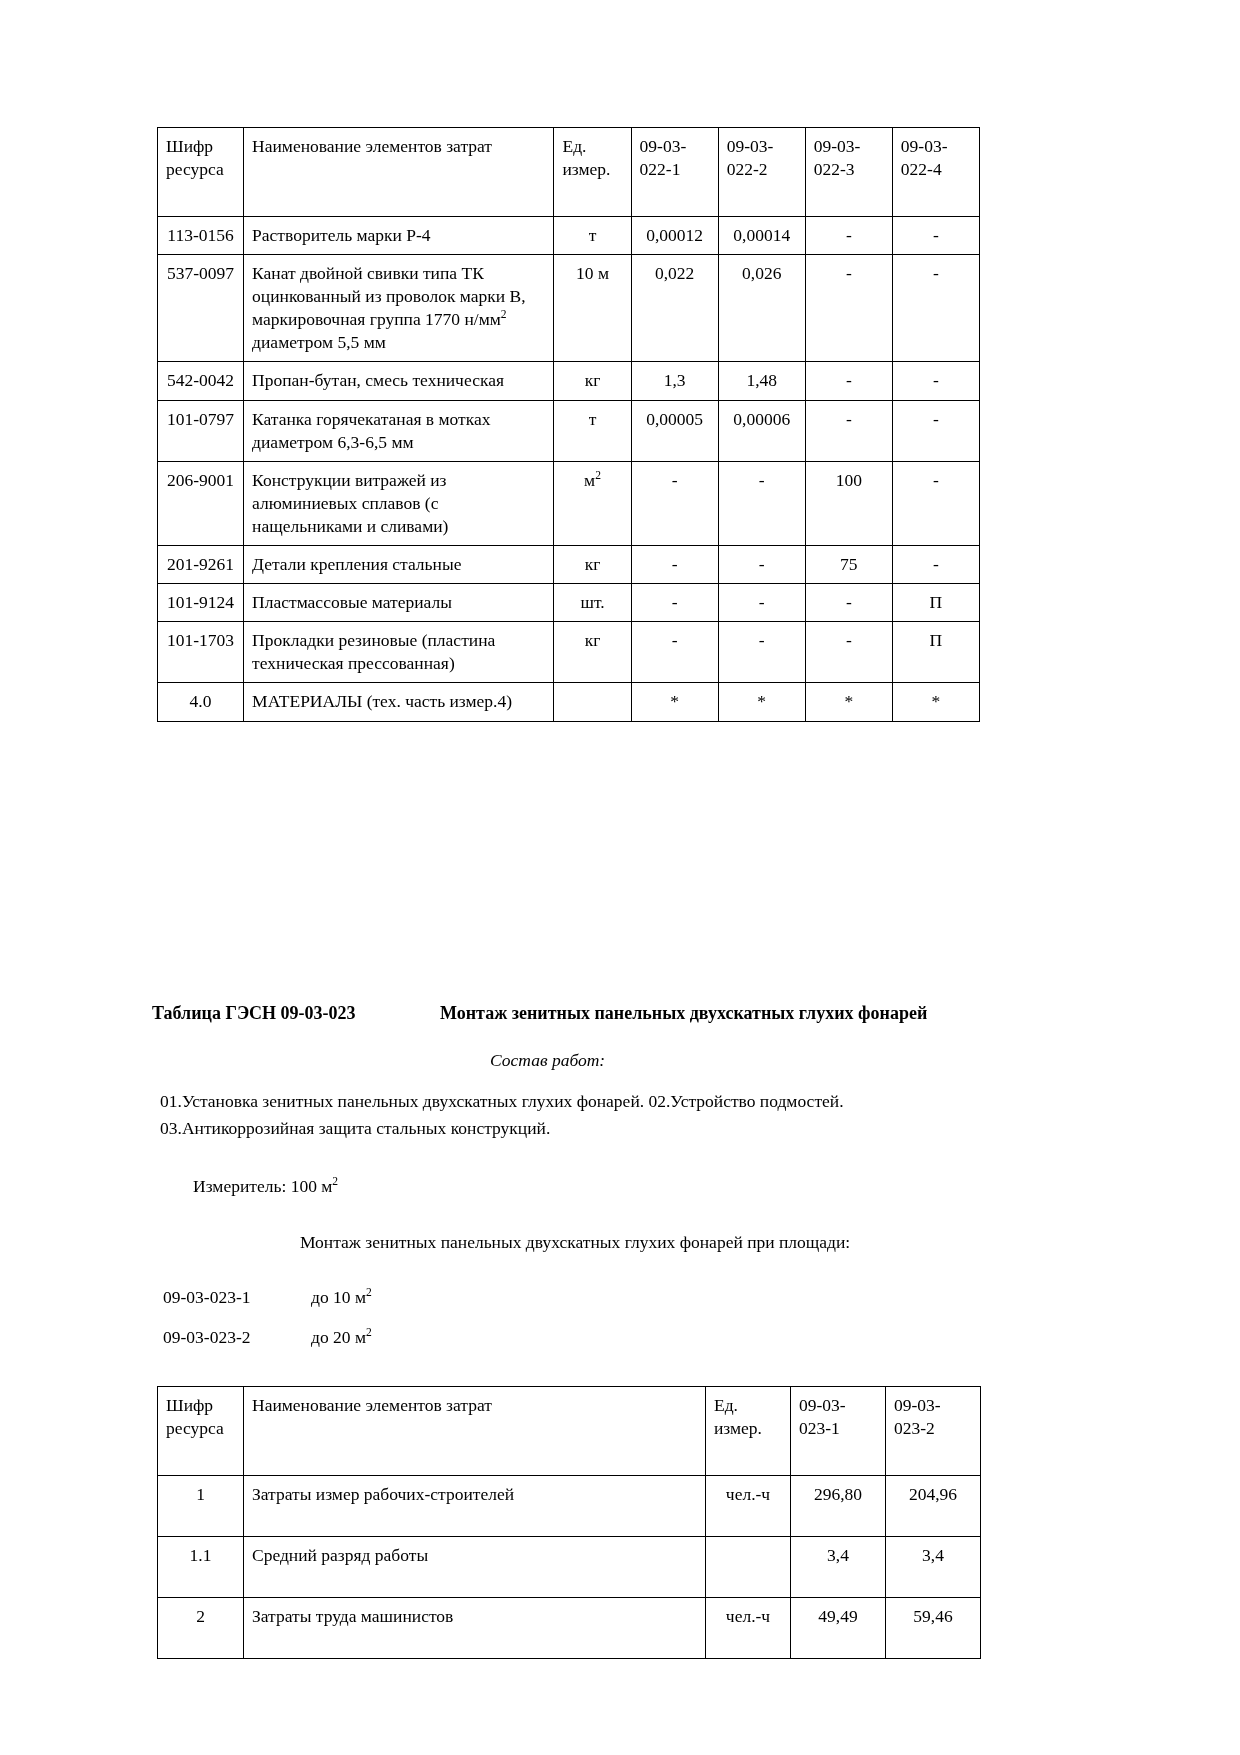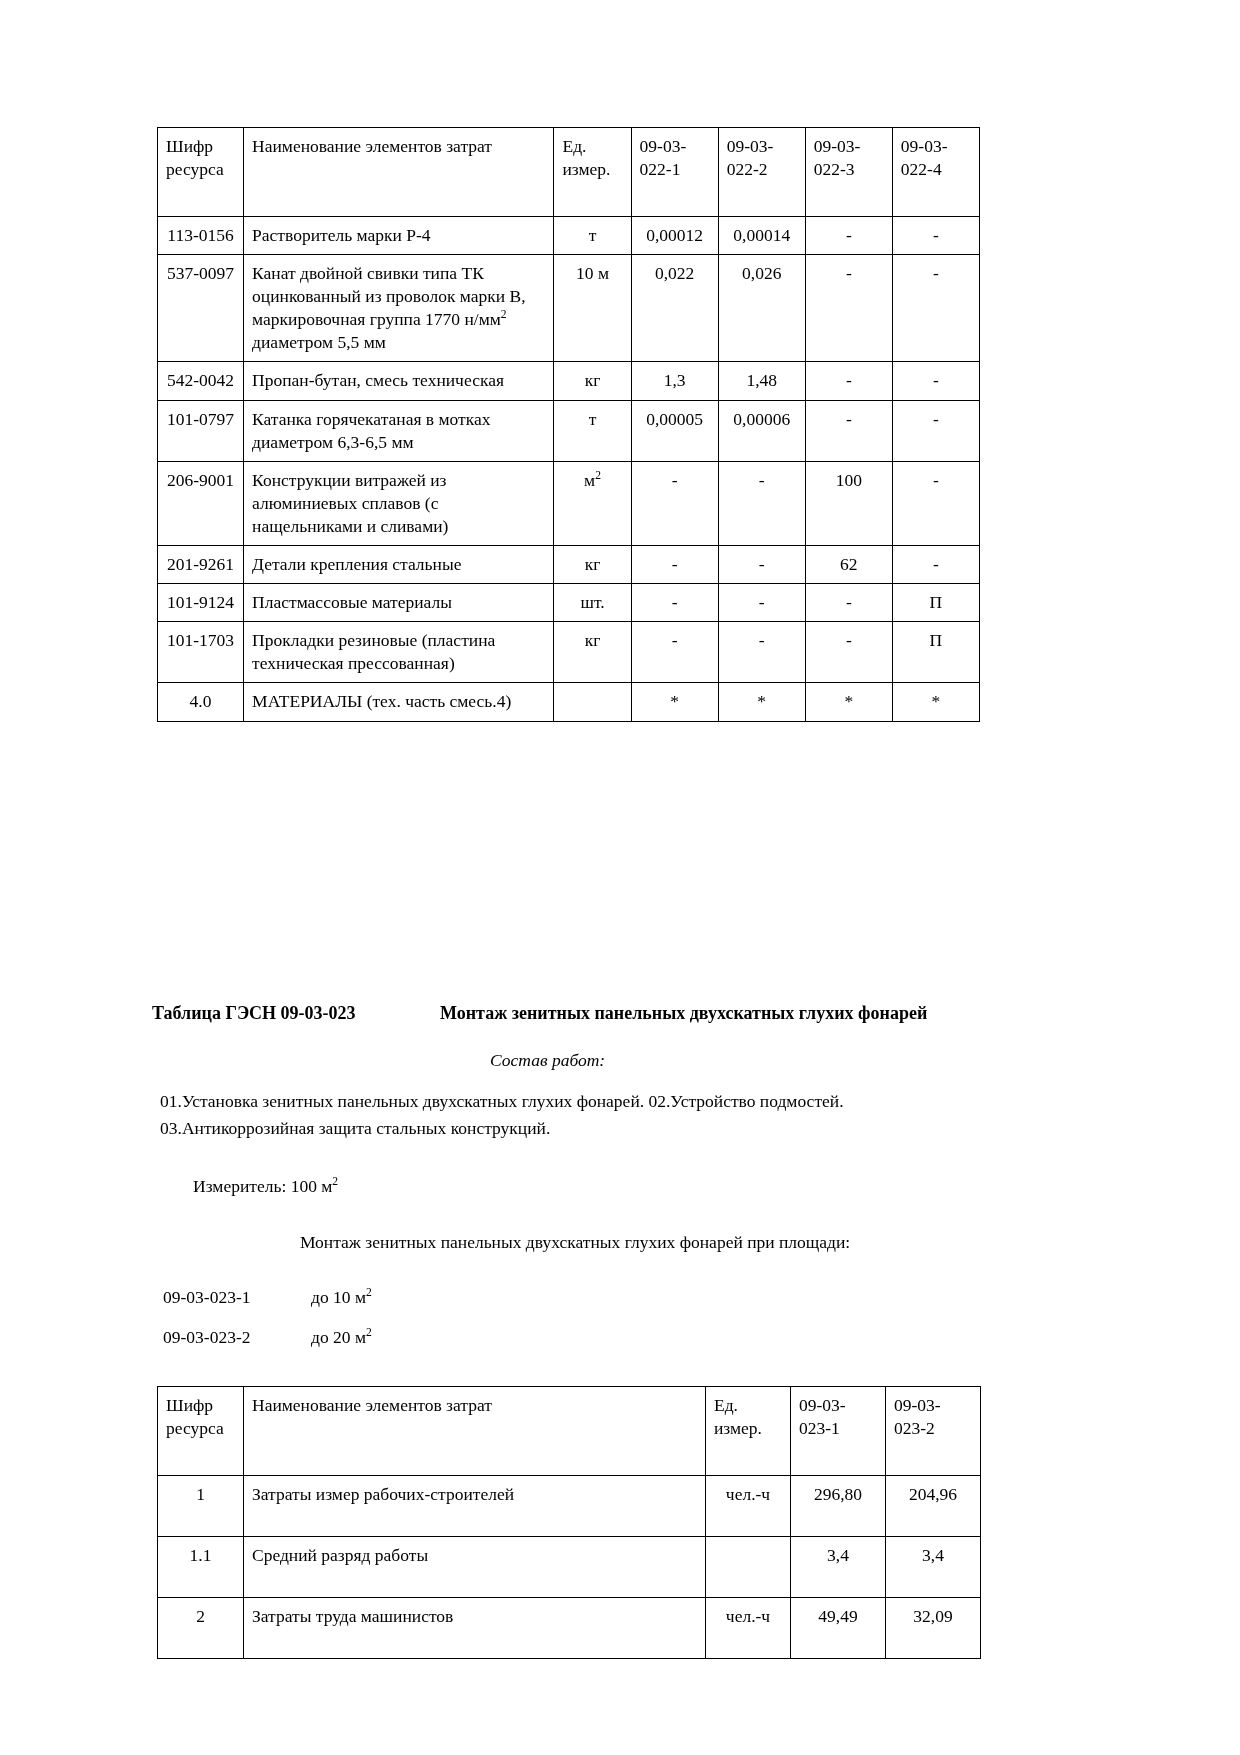--- a/index.html
+++ b/index.html
@@ -214,21 +214,21 @@
           <td class="c-center">-</td>
           <td class="c-center">100</td>
           <td class="c-center">-</td>
         </tr>
         <tr>
           <td class="c-center">201-9261</td>
           <td class="c-left">Детали крепления стальные</td>
           <td class="c-center">кг</td>
           <td class="c-center">-</td>
           <td class="c-center">-</td>
-          <td class="c-center">62</td>
+          <td class="c-center">75</td>
           <td class="c-center">-</td>
         </tr>
         <tr>
           <td class="c-center">101-9124</td>
           <td class="c-left">Пластмассовые материалы</td>
           <td class="c-center">шт.</td>
           <td class="c-center">-</td>
           <td class="c-center">-</td>
           <td class="c-center">-</td>
           <td class="c-center">П</td>
@@ -237,21 +237,21 @@
           <td class="c-center">101-1703</td>
           <td class="c-left">Прокладки резиновые (пластина техническая прессованная)</td>
           <td class="c-center">кг</td>
           <td class="c-center">-</td>
           <td class="c-center">-</td>
           <td class="c-center">-</td>
           <td class="c-center">П</td>
         </tr>
         <tr>
           <td class="c-center">4.0</td>
-          <td class="c-left">МАТЕРИАЛЫ (тех. часть смесь.4)</td>
+          <td class="c-left">МАТЕРИАЛЫ (тех. часть измер.4)</td>
           <td class="c-center"></td>
           <td class="c-center">*</td>
           <td class="c-center">*</td>
           <td class="c-center">*</td>
           <td class="c-center">*</td>
         </tr>
       </tbody>
   </table>
 
   <div class="block-title">
@@ -304,18 +304,18 @@
           <td class="c-left body-cell">Средний разряд работы</td>
           <td class="c-center body-cell"></td>
           <td class="c-center body-cell">3,4</td>
           <td class="c-center body-cell">3,4</td>
         </tr>
         <tr>
           <td class="c-center body-cell bold">2</td>
           <td class="c-left body-cell">Затраты труда машинистов</td>
           <td class="c-center body-cell">чел.-ч</td>
           <td class="c-center body-cell">49,49</td>
-          <td class="c-center body-cell">32,09</td>
+          <td class="c-center body-cell">59,46</td>
         </tr>
       </tbody>
   </table>
 
 </div>
 
 </body></html>

